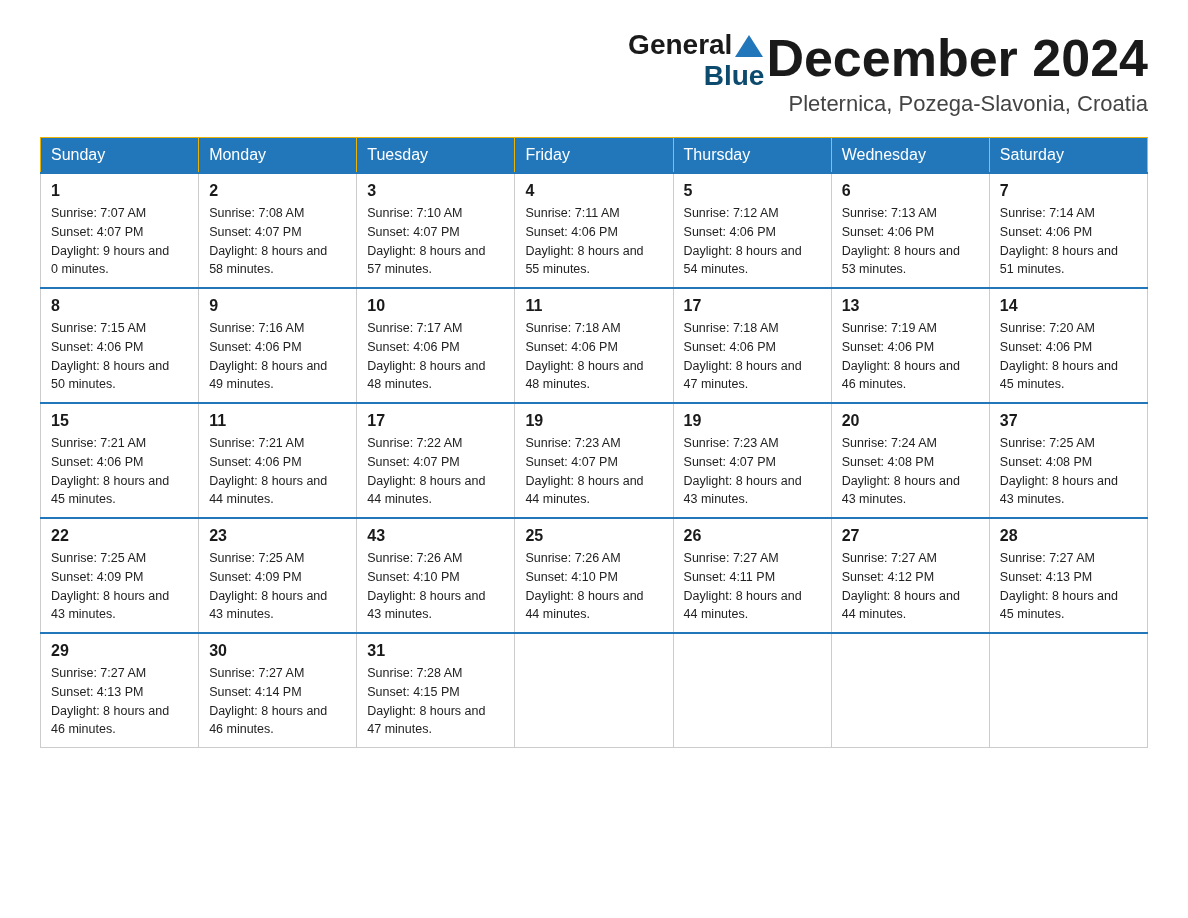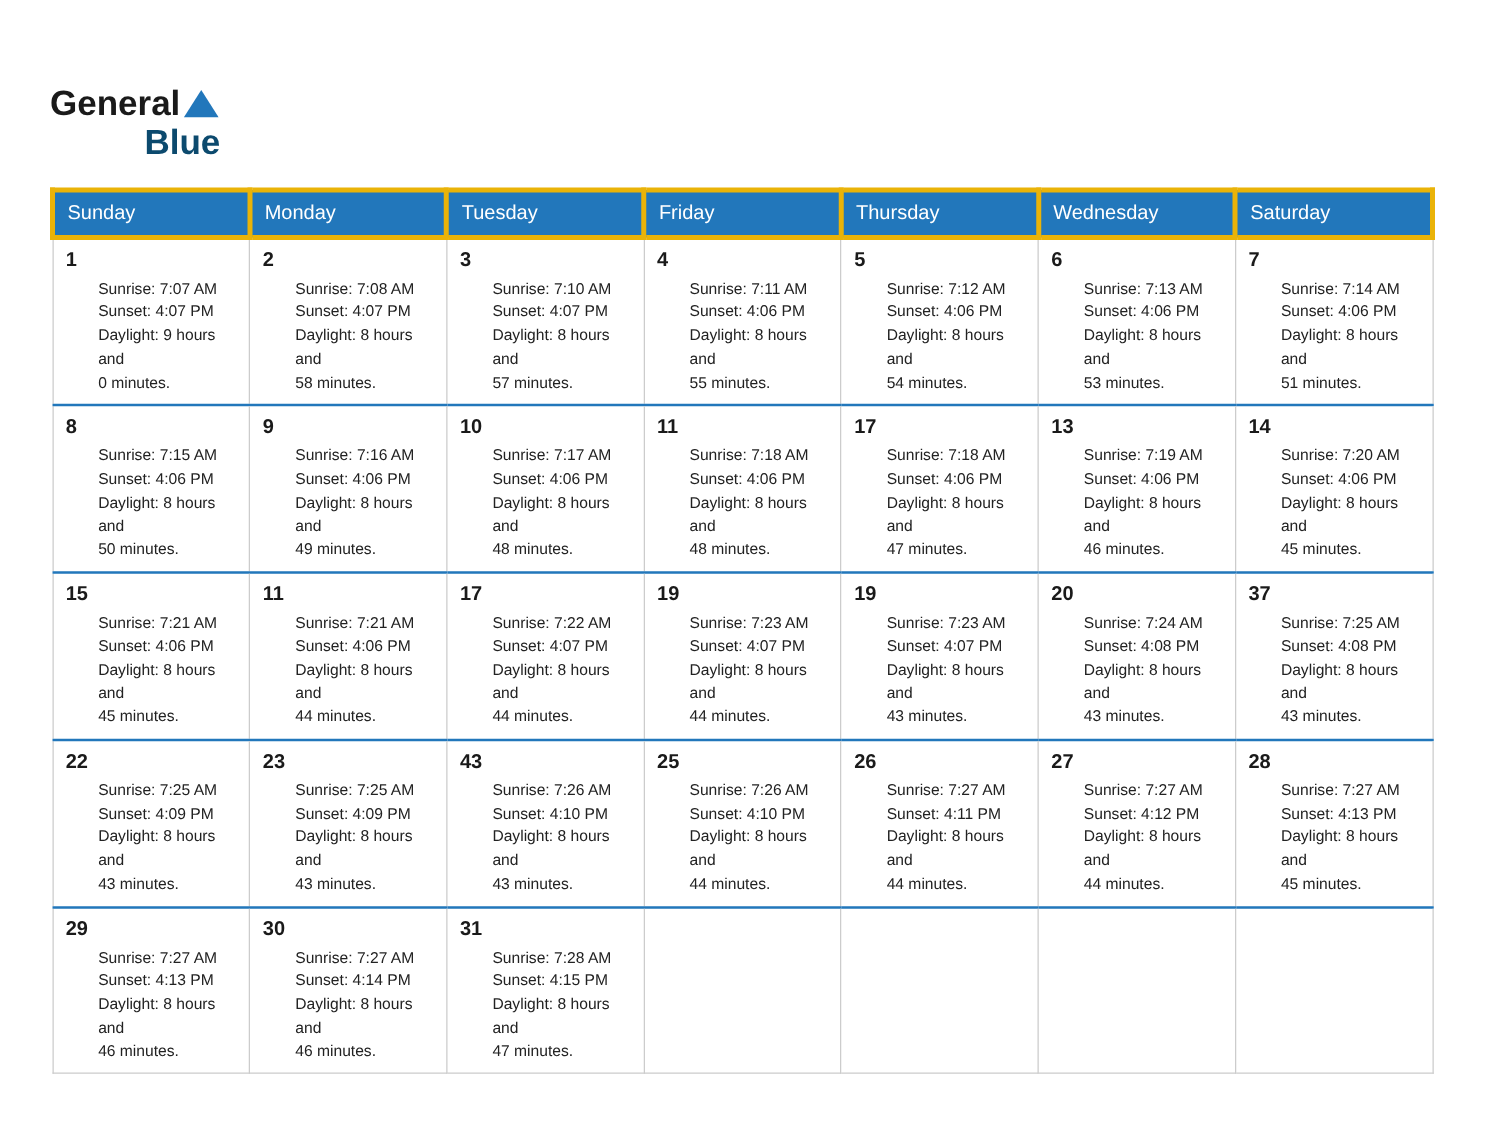--- a/index.html
+++ b/index.html
@@ -5,24 +5,23 @@
     * { box-sizing: border-box; margin: 0; padding: 0; }
     body {
       font-family: Arial, sans-serif;
       background: #fff;
       padding: 30px 40px;
       width: 1188px;
       min-height: 918px;
     }
     .header-area {
       display: flex;
-      justify-content: flex-start;
+      justify-content: flex-end;
       align-items: flex-start;
       margin-bottom: 20px;
-      margin-top: 38px;
     }
     .logo {
       display: flex;
       align-items: center;
       gap: 0;
     }
     .logo-text-general {
       font-size: 28px;
       font-weight: bold;
       color: #1a1a1a;
@@ -60,42 +59,41 @@
       border-collapse: collapse;
       border: 1px solid #2277bb;
     }
     .calendar th {
       background-color: #2277bb;
       color: #fff;
       font-size: 16px;
       font-weight: normal;
       padding: 8px 10px;
       text-align: left;
-      border: 4px solid #eab308;
+      border: 1px solid #eab308;
     }
     .calendar td {
       vertical-align: top;
       padding: 8px 10px;
       font-size: 13px;
       color: #222;
       border: 1px solid #ccc;
       width: 14.28%;
       min-height: 90px;
     }
     .day-number {
       font-size: 16px;
       font-weight: bold;
       margin-bottom: 4px;
       color: #1a1a1a;
     }
     .day-info {
       font-size: 12.5px;
       line-height: 1.5;
       color: #222;
-      margin-left: 26px;
     }
     .empty-cell {
       background: #fff;
     }
     .week-row td {
       border-top: 2px solid #2277bb;
     }
   </style>
 </head>
 <body>
@@ -106,20 +104,24 @@
       <div class="logo-line1">
         <span class="logo-text-general">General</span>
         <div style="display:inline-block; margin: 0 3px; position:relative; top:2px;">
           <svg width="28" height="22" viewBox="0 0 28 22">
             <polygon points="14,0 28,22 0,22" fill="#2277bb"></polygon>
           </svg>
         </div>
       </div>
       <div class="logo-line2">Blue</div>
     </div>
+  </div>
+  <div class="title-area">
+    <div class="main-title">December 2024</div>
+    <div class="subtitle">Pleternica, Pozega-Slavonia, Croatia</div>
   </div>
 </div>
 
 <table class="calendar">
   <thead>
     <tr>
       <th>Sunday</th>
       <th>Monday</th>
       <th>Tuesday</th>
       <th>Friday</th>

